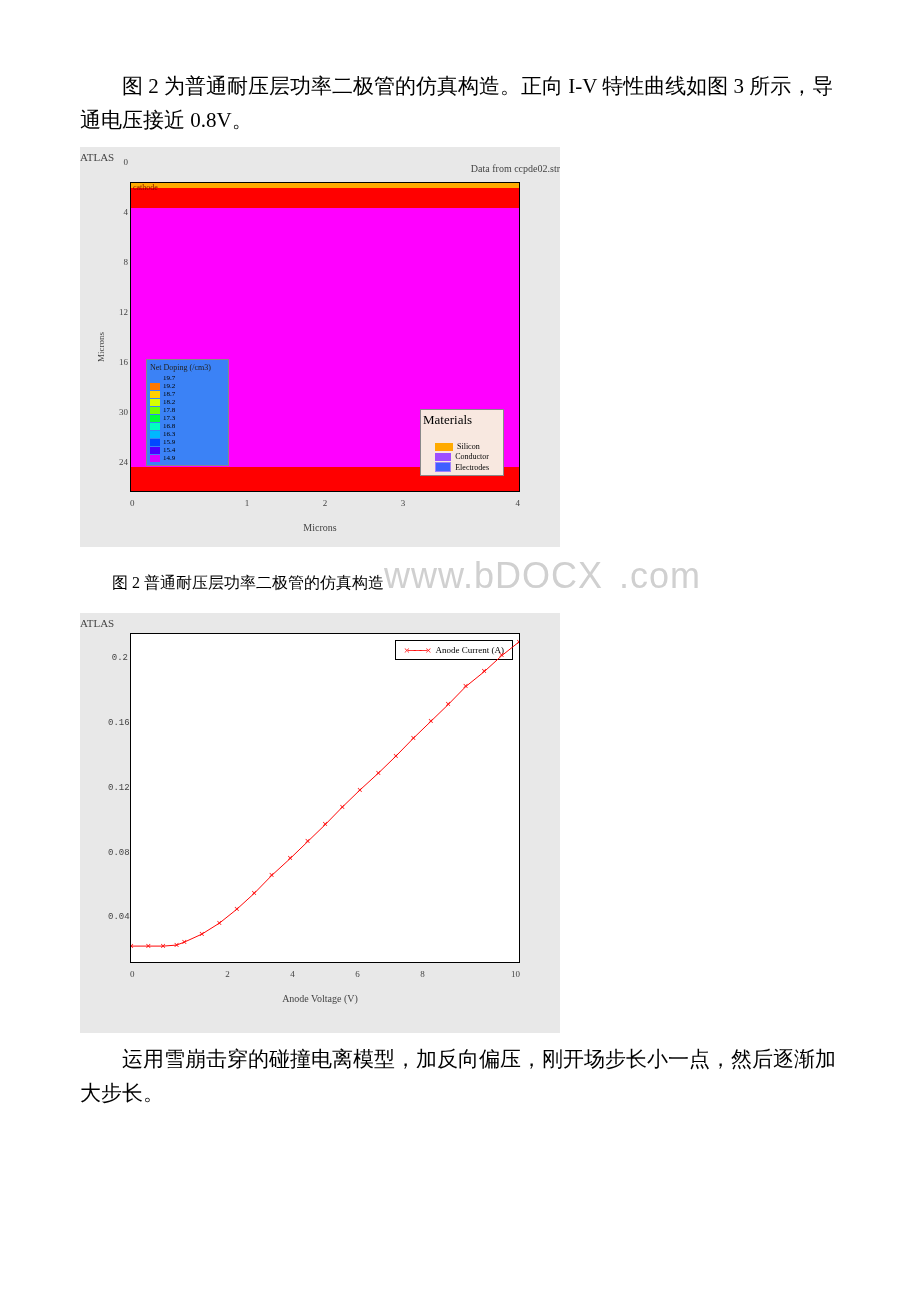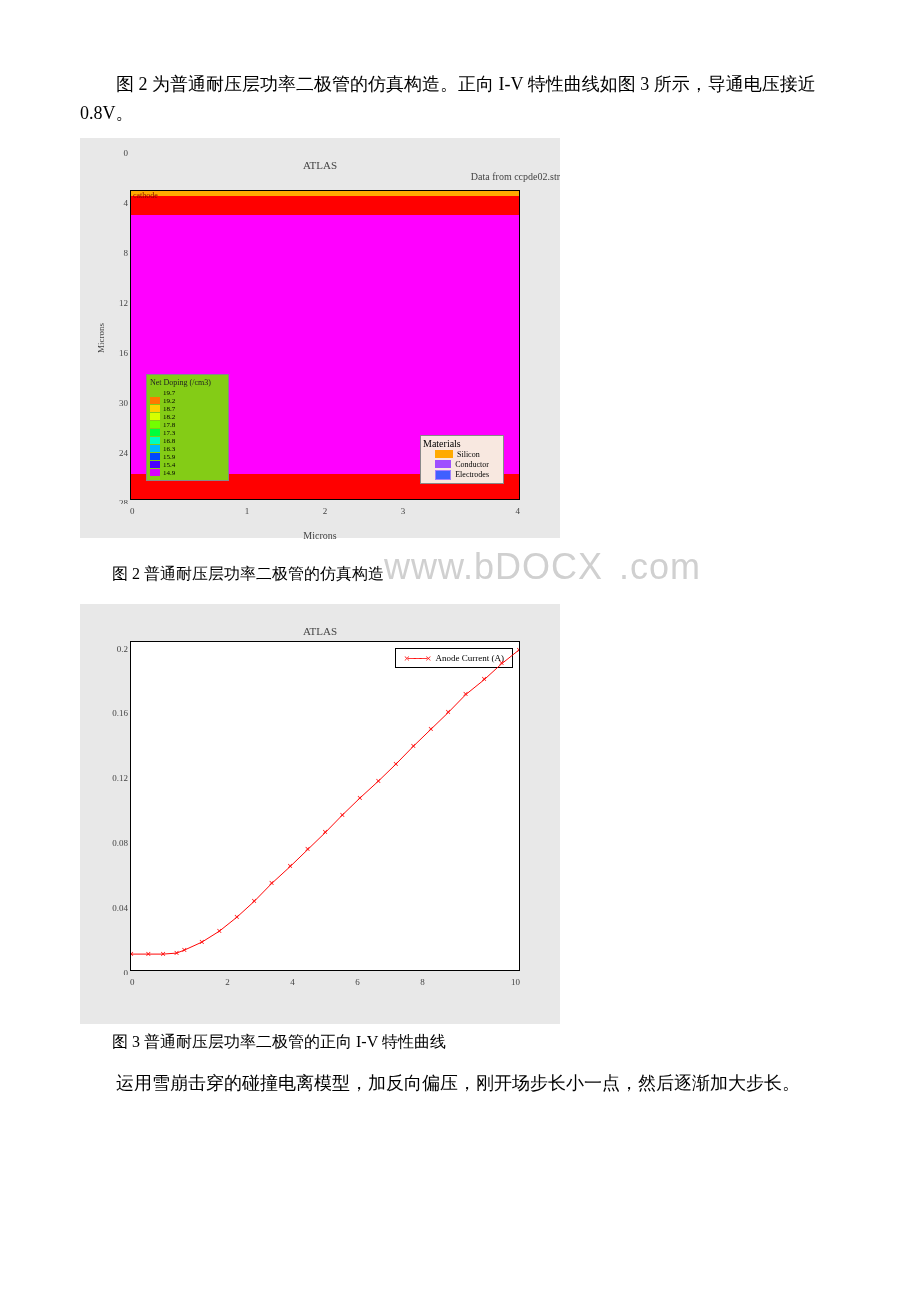--- a/index.html
+++ b/index.html
@@ -6,21 +6,21 @@
       margin: 0;
       padding: 0;
       font-family: "SimSun", serif;
       background: #fff;
       width: 920px;
     }
     .page {
       padding: 60px 80px 40px 80px;
     }
     .paragraph {
-      font-size: 18px;
+      font-size: 21px;
       line-height: 1.6;
       margin: 10px 0;
       color: #000;
     }
     .indent {
       text-indent: 2em;
     }
     .caption {
       font-size: 16px;
       margin: 8px 0 16px 0;
@@ -36,24 +36,23 @@
     .figure {
       margin: 6px 0;
     }
     .fig-frame {
       background: #e8e8e8;
       width: 480px;
       position: relative;
       box-sizing: border-box;
     }
     .fig-title {
-      text-align: center;
       font-size: 11px;
       color: #444;
-      padding-top: 21px;
+      padding-top: 4px;
     }
     .fig-subtitle {
       text-align: right;
       font-size: 10px;
       color: #444;
       padding-bottom: 4px;
     }
     .plot-area {
       background: #fff;
       margin: 4px 40px 4px 50px;
@@ -127,23 +126,23 @@
       position: absolute; left:0; right:0; top:0; height: 5px;
       background: #ffaa00;
     }
     .cathode-label {
       position: absolute; left: 2px; top: 0px;
       font-size: 8px; color: #880000;
     }
     .legend-doping {
       position: absolute;
       left: 15px;
-      bottom: 18px;
+      bottom: 25px;
       width: 75px;
-      background: #84cc16;
+      background: #3b82f6;
       border: 1px solid #888;
       padding: 3px;
       font-size: 7px;
     }
     .legend-doping-title {
       font-size: 8px;
       margin-bottom: 2px;
       color: #222;
     }
     .doping-row {
@@ -271,21 +270,21 @@
               <span class="doping-swatch" style="background:#4a00ff"></span>
               <span>15.4</span>
             </div>
           <div class="doping-row">
               <span class="doping-swatch" style="background:#d800ff"></span>
               <span>14.9</span>
             </div>
         </div>
 
         <div class="legend-materials">
-          <div style="font-size:10px;margin-bottom:1px;">Materials</div>
+          <div style="font-size:13px;margin-bottom:14px;">Materials</div>
           <div class="mat-row">
               <span class="mat-swatch" style="background:#ffaa00"></span>
               <span>Silicon</span>
             </div>
           <div class="mat-row">
               <span class="mat-swatch" style="background:#9e4fff"></span>
               <span>Conductor</span>
             </div>
           <div class="mat-row">
               <span class="mat-swatch" style="background:#4060ff;border:1px solid #a080ff;"></span>
@@ -308,21 +307,21 @@
   </div>
 
   <p class="caption">
     <span>图 2 普通耐压层功率二极管的仿真构造</span><span class="watermark"><span style="font-weight:300;">www.b</span><span>DOCX</span><span style="font-weight:300;margin-left:16px;">.com</span></span>
   </p>
 
   <div class="figure">
     <div class="fig-frame" style="height:420px;">
       <div class="fig-title">ATLAS</div>
 
-      <div class="y-ticks" style="top:40px;bottom:46px;">
+      <div class="y-ticks" style="top:40px;bottom:46px;font-family:Liberation Mono, monospace;">
         <span>0.2</span>
         <span>0.16</span>
         <span>0.12</span>
         <span>0.08</span>
         <span>0.04</span>
         <span>0</span>
       </div>
 
       <div class="plot-area plot2">
         <div class="legend-iv">
@@ -365,21 +364,21 @@
       <div class="bottom-spacer">
         <div class="x-ticks" style="bottom:12px;">
           <span>0</span>
           <span>2</span>
           <span>4</span>
           <span>6</span>
           <span>8</span>
           <span>10</span>
         </div>
       </div>
+      <div class="x-axis-label">Anode Voltage (V)</div>
     </div>
   </div>
 
-  <p class="caption">图 3 普通耐压层功率二极管的正向 I-V 特性曲线</p>
 
   <p class="paragraph indent">运用雪崩击穿的碰撞电离模型，加反向偏压，刚开场步长小一点，然后逐渐加大步长。</p>
 
 
 </div>
 
 </body></html>

